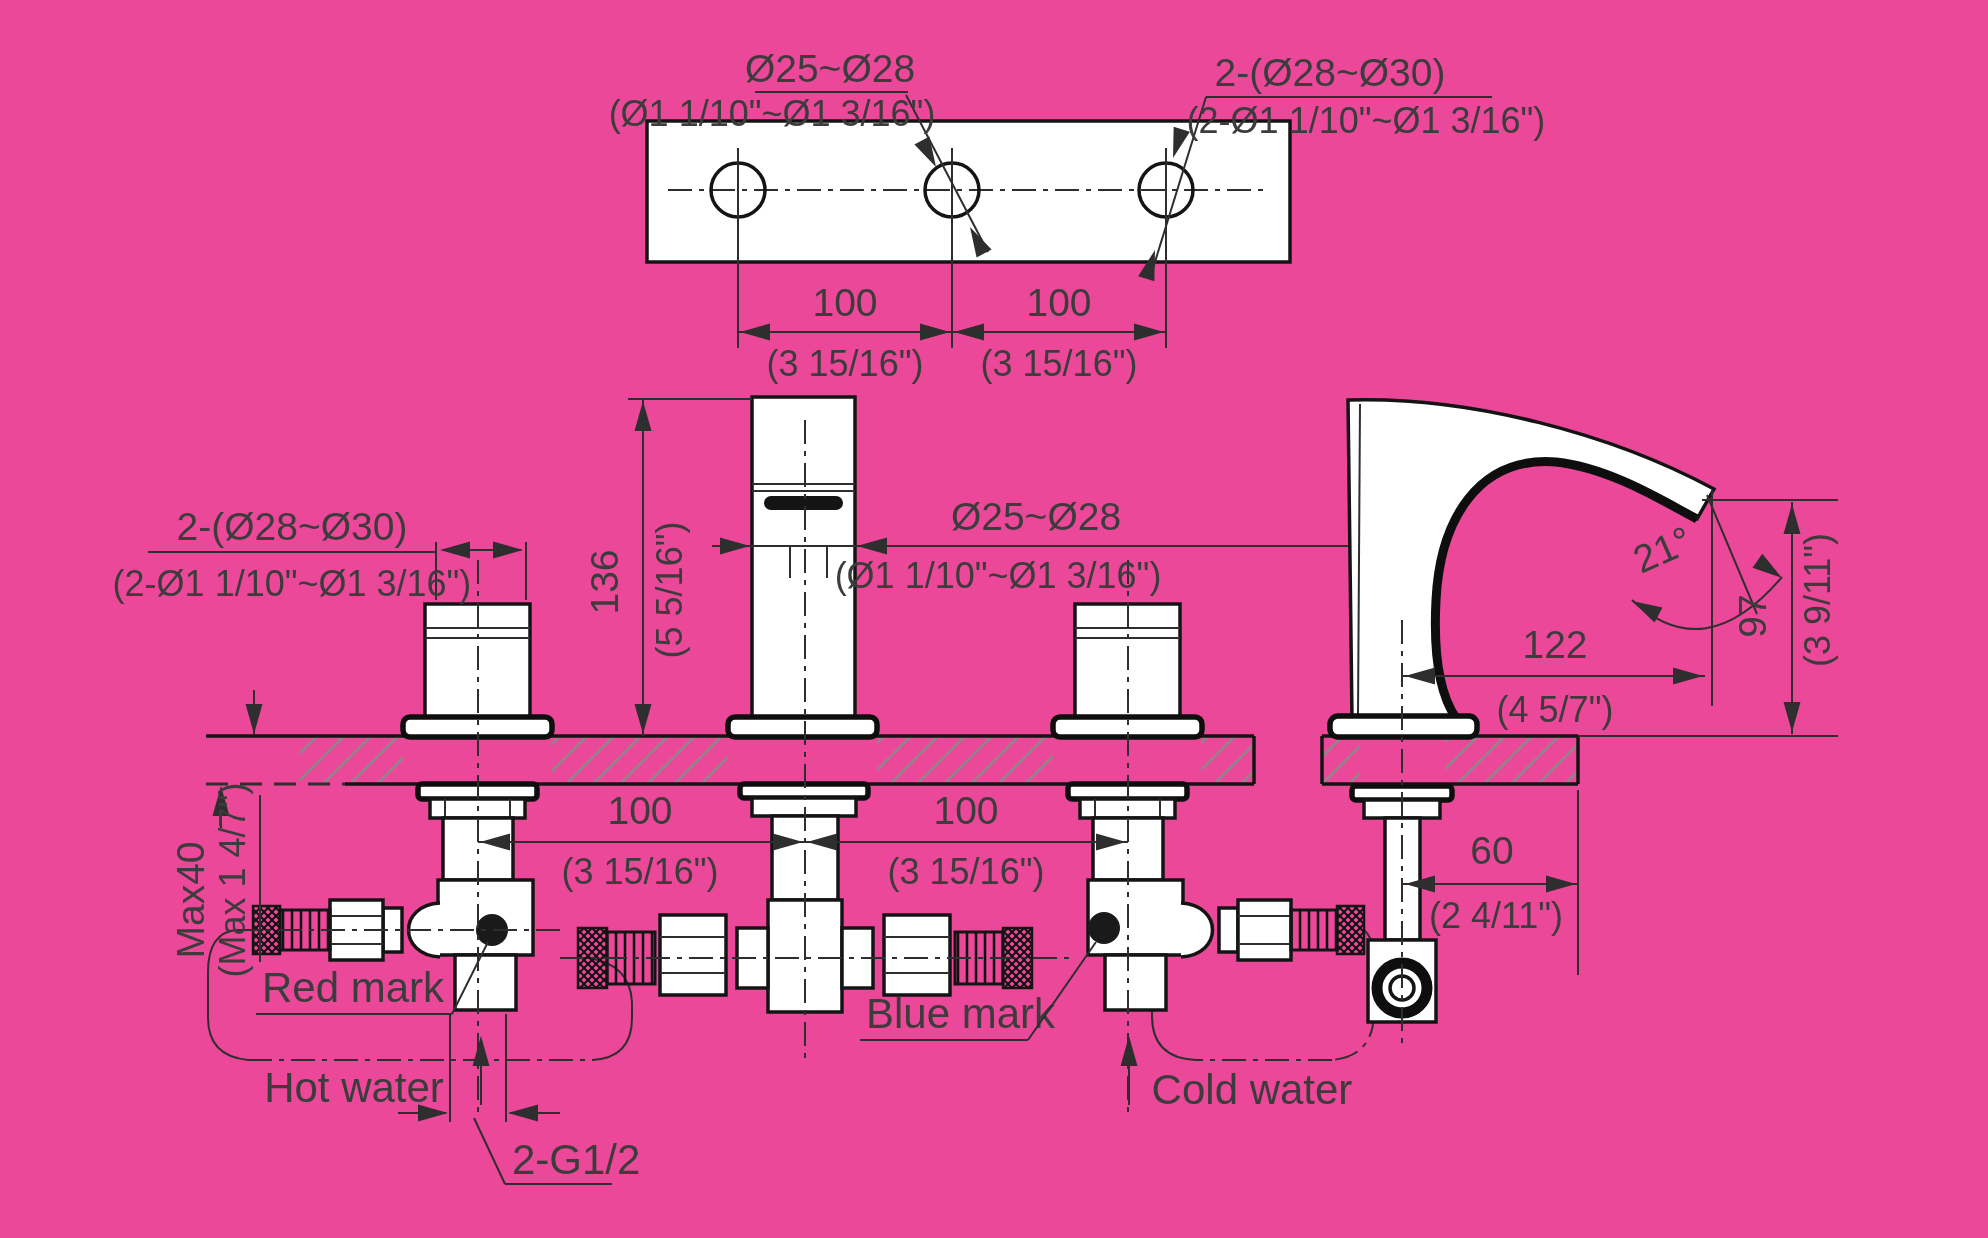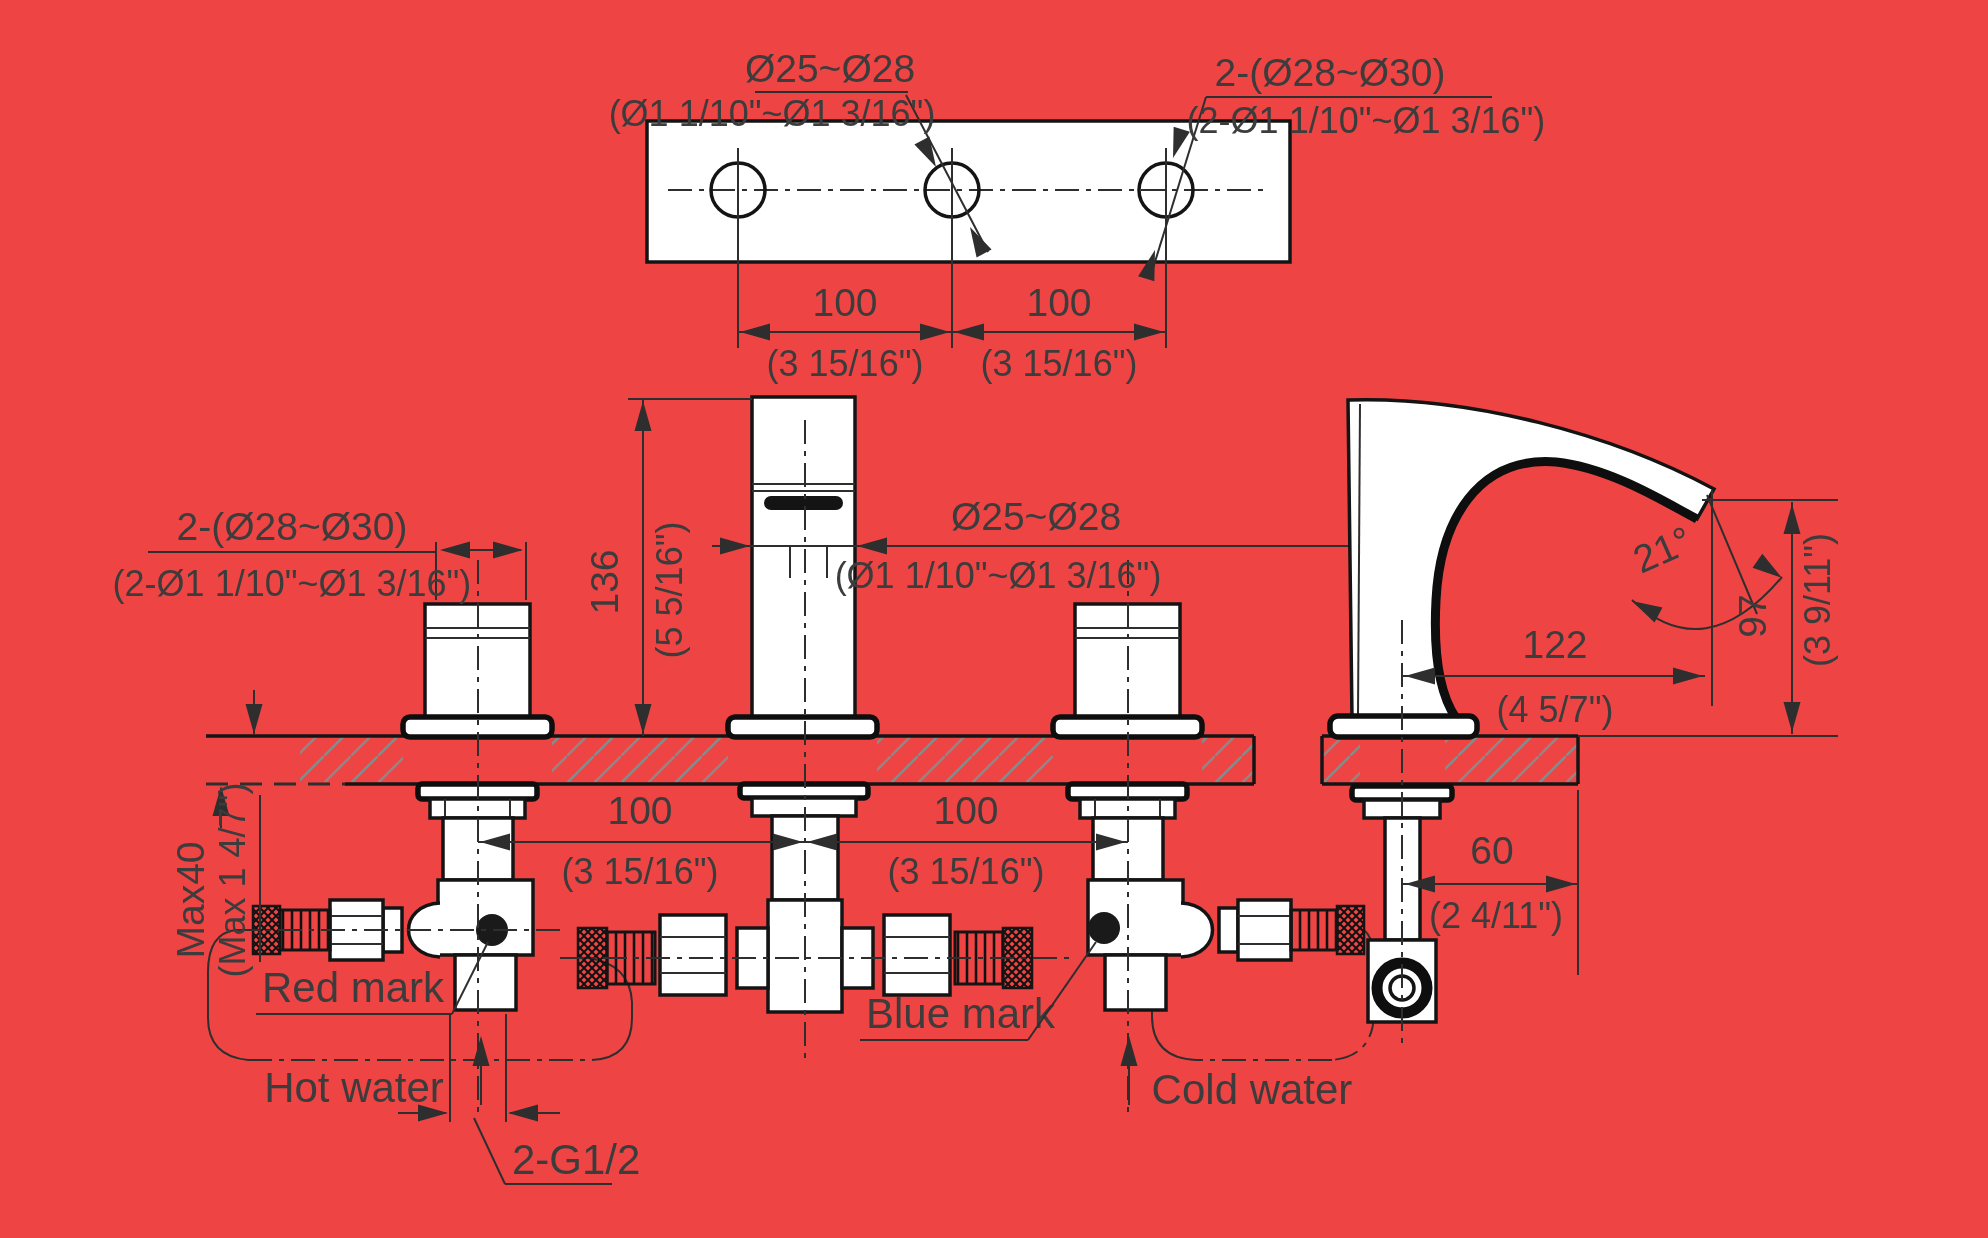--- a/index.html
+++ b/index.html
@@ -1,16 +1,16 @@
 <!DOCTYPE html>
 <html><head>
 <meta charset="utf-8">
 <style>
   html,body{margin:0;padding:0;background:#ffffff;}
-  .stage{position:relative;width:1988px;height:1238px;background:#ef4444;overflow:hidden;
+  .stage{position:relative;width:1988px;height:1238px;background:#ec4899;overflow:hidden;
          font-family:"Liberation Sans", sans-serif;}
   svg text{fill:#3c3c3c;font-family:"Liberation Sans", sans-serif;}
   .t38{font-size:39px;}
   .t36{font-size:36px;}
   .t42{font-size:42px;}
   .mid{text-anchor:middle;}
   .thin{stroke:#2e2e2e;stroke-width:2;fill:none;}
   .med{stroke:#141414;stroke-width:3.5;fill:none;}
   .medf{stroke:#141414;stroke-width:3.5;fill:#ffffff;}
   .thickf{stroke:#0e0e0e;stroke-width:5.5;fill:#ffffff;}

